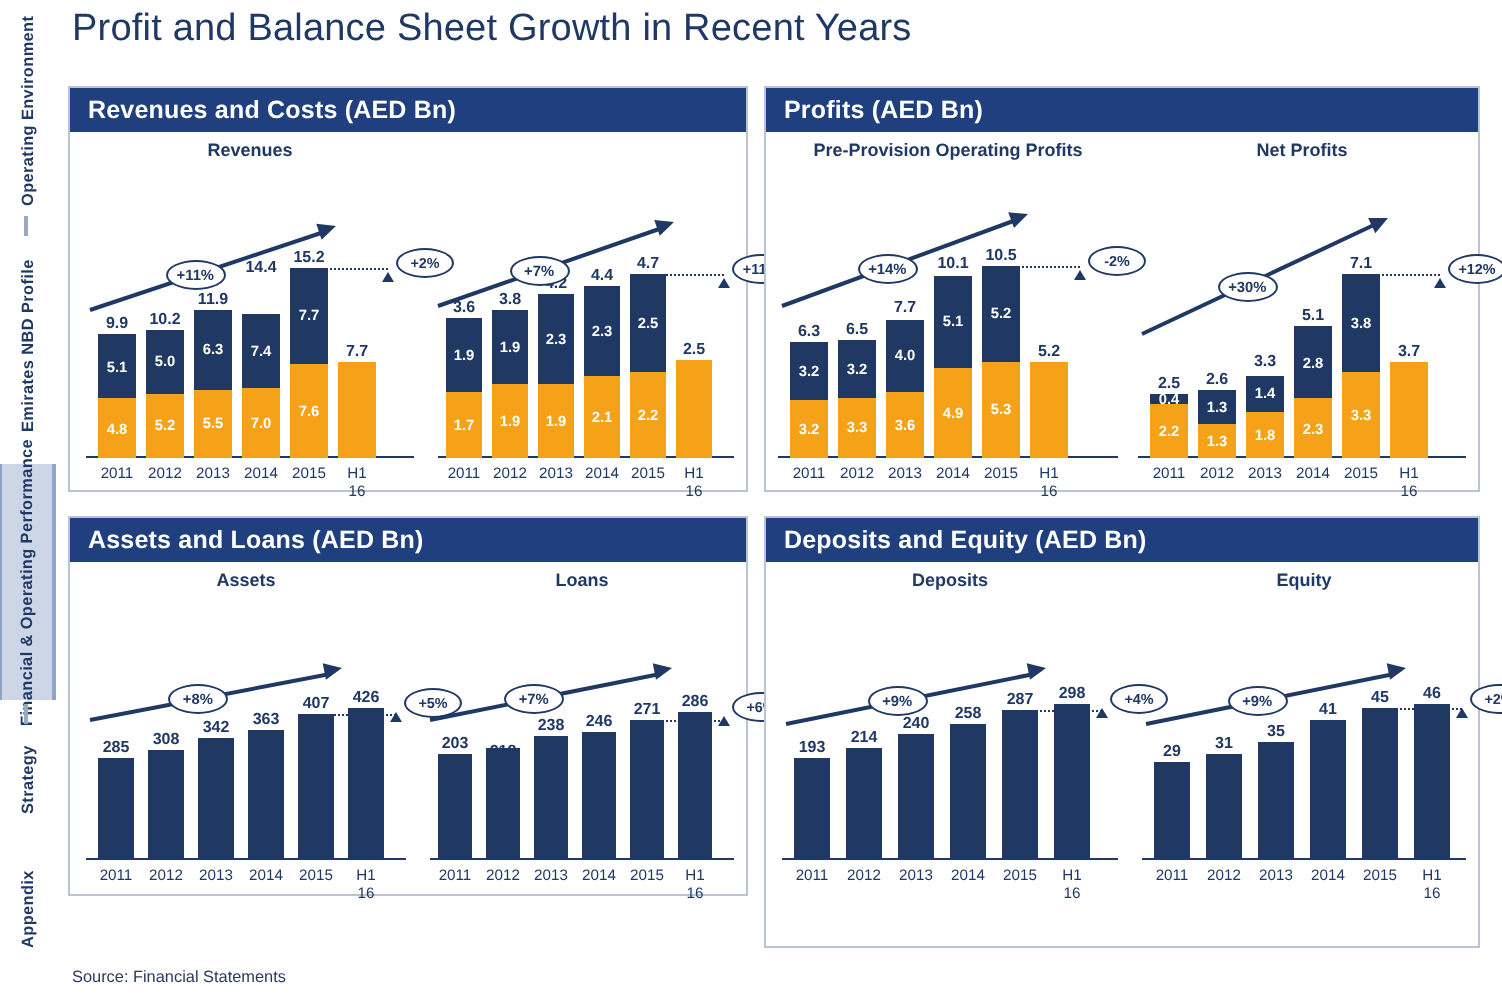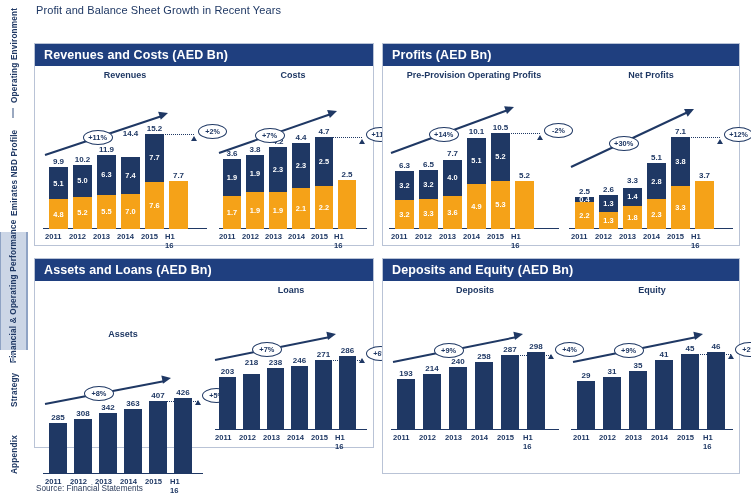--- a/index.html
+++ b/index.html
@@ -31,21 +31,21 @@
     border-left:2px solid #8fa3c4;
     border-right:1px solid #8fa3c4;
   }
   .side-sep{
     position:absolute;left:12px;width:2px;height:10px;background:#9aa8c0;
   }
 
   
   #page-title{
     position:absolute;left:36px;top:4px;
-    font-size:11px;font-weight:normal;color:#1f3864;
+    font-size:19px;font-weight:normal;color:#1f3864;
     letter-spacing:.1px;
   }
 
   
   .panel{
     position:absolute;
     border:1px solid #b9c3d6;
     background:#ffffff;
     box-sizing:border-box;
   }
@@ -95,21 +95,21 @@
   .seg.orange{background:#f5a218;}
   .seg.solid{background:#1f3864;}
   .total-lbl{
     position:absolute;left:50%;transform:translateX(-50%);
     font-size:8px;font-weight:bold;color:#1f3864;white-space:nowrap;
   }
 
   
   .xlab{
     position:absolute;
-    font-size:7.6px;font-weight:bold;color:#1f3864;
+    text-align:center;font-size:7.6px;font-weight:normal;color:#1f3864;
     line-height:9px;white-space:nowrap;
   }
 
   
   .cagr-arrow{position:absolute;overflow:visible;}
   .cagr-oval{
     position:absolute;
     border:1.1px solid #1f3864;border-radius:50%;
     background:#ffffff;
     font-size:7.4px;font-weight:bold;color:#1f3864;
@@ -216,21 +216,20 @@
         <svg class="cagr-arrow" width="172" height="162" style="left: 0px; top: 0px; position: absolute;">
           <line x1="6" y1="88" x2="123" y2="49" stroke="#1f3864" stroke-width="2"></line>
           <polygon points="129,46 121.7900069348161,52.8305197459637 119.13369370027466,44.861580042339384" fill="#1f3864"></polygon>
         </svg>
         <div class="cagr-oval" style="width: 28px; height: 13px; left: 43.66px; top: 63.36px;">+11%</div>
         <div class="dotline" style="left: 106px; width: 49px; top: 67px;"></div>
         <div class="tri-up" style="left: 152px; top: 69px;"></div>
         <div class="growth-badge" style="width: 27px; height: 13px; left: 159px; top: 57px;">+2%</div>
       </div>
     <div class="subchart" id="chart-costs" style="left:180px;width:156px;">
-      <div class="sub-title">Costs</div>
     <div class="plot" style="top: 28px; height: 134px;">
           <div class="axis-line" style="bottom: 0px;"></div>
           <div class="barcol" style="left: 8px; width: 18px; height: 70.4681px;">
             <div class="seg navy" style="height: 37.1915px;">1.9</div>
             <div class="seg orange" style="height: 33.2766px;">1.7</div>
           </div>
           <div class="total-lbl" style="left: 17px; bottom: 71.4681px;">3.6</div>
           <div class="barcol" style="left: 31px; width: 18px; height: 74.383px;">
             <div class="seg navy" style="height: 37.1915px;">1.9</div>
             <div class="seg orange" style="height: 37.1915px;">1.9</div>
@@ -374,21 +373,21 @@
         <div class="dotline" style="left: 106px; width: 49px; top: 70px;"></div>
         <div class="tri-up" style="left: 152px; top: 72px;"></div>
         <div class="growth-badge" style="width: 27px; height: 13px; left: 159px; top: 60px;">+12%</div>
       </div>
   </div>
 </div>
 
 <div class="panel" id="panel-2" style="left:34px;top:258px;width:340px;height:190px;">
   <div class="panel-head">Assets and Loans (AED Bn)</div>
   <div class="panel-body">
-    <div class="subchart" id="chart-assets" style="left:4px;width:168px;margin-top:44px;">
+    <div class="subchart" id="chart-assets" style="left:4px;width:168px;">
       <div class="sub-title">Assets</div>
     <div class="plot" style="top: 26px; height: 122px;">
           <div class="axis-line" style="bottom: 0px;"></div>
           <div class="barcol" style="left: 10px; width: 18px; height: 50.8451px;">
             <div class="seg solid" style="height: 50.8451px;"></div>
           </div>
           <div class="total-lbl" style="left: 19px; bottom: 51.8451px;">285</div>
           <div class="barcol" style="left: 35px; width: 18px; height: 54.9484px;">
             <div class="seg solid" style="height: 54.9484px;"></div>
           </div>
@@ -429,21 +428,21 @@
       <div class="sub-title">Loans</div>
     <div class="plot" style="top: 26px; height: 122px;">
           <div class="axis-line" style="bottom: 0px;"></div>
           <div class="barcol" style="left: 8px; width: 17px; height: 52.5245px;">
             <div class="seg solid" style="height: 52.5245px;"></div>
           </div>
           <div class="total-lbl" style="left: 16.5px; bottom: 53.5245px;">203</div>
           <div class="barcol" style="left: 32px; width: 17px; height: 56.4056px;">
             <div class="seg solid" style="height: 56.4056px;"></div>
           </div>
-          <div class="total-lbl" style="left: 40.5px; bottom: 63px; margin-top: 20px;">218</div>
+          <div class="total-lbl" style="left: 40.5px; bottom: 50px; margin-top: 20px;">218</div>
           <div class="barcol" style="left: 56px; width: 17px; height: 61.5804px;">
             <div class="seg solid" style="height: 61.5804px;"></div>
           </div>
           <div class="total-lbl" style="left: 64.5px; bottom: 62.5804px;">238</div>
           <div class="barcol" style="left: 80px; width: 17px; height: 63.6503px;">
             <div class="seg solid" style="height: 63.6503px;"></div>
           </div>
           <div class="total-lbl" style="left: 88.5px; bottom: 64.6503px;">246</div>
           <div class="barcol" style="left: 104px; width: 17px; height: 70.1189px;">
             <div class="seg solid" style="height: 70.1189px;"></div>

